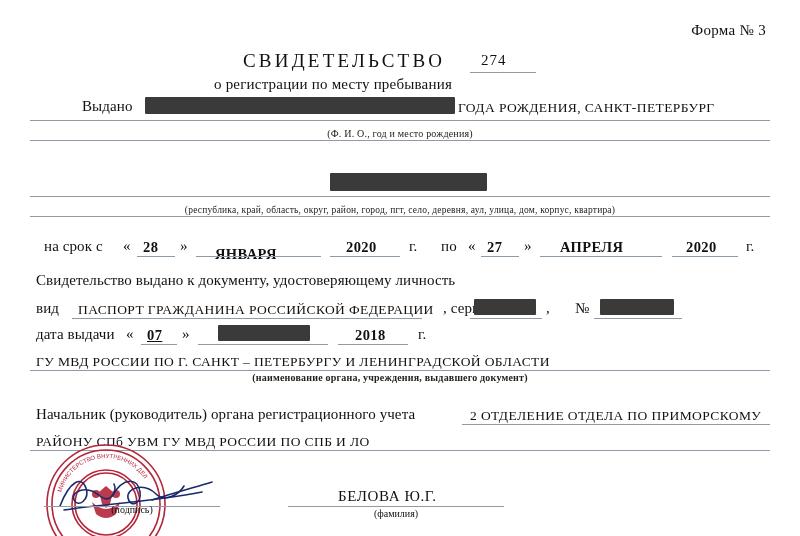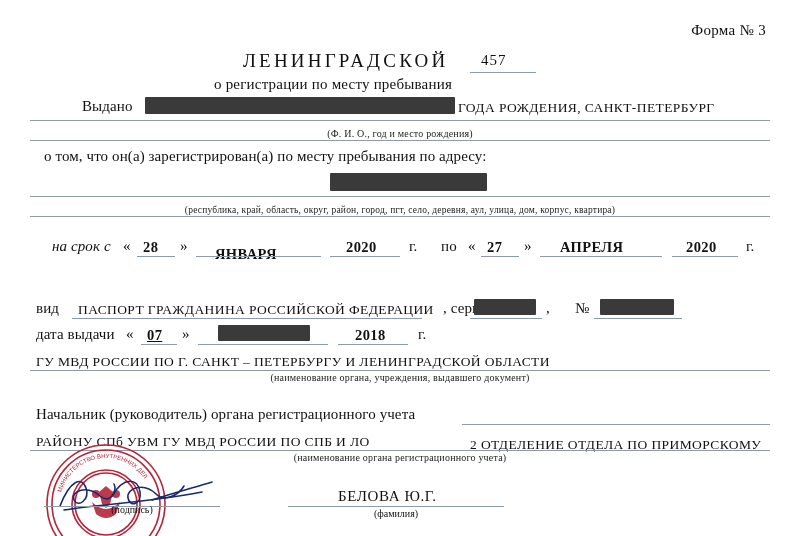--- a/index.html
+++ b/index.html
@@ -89,63 +89,63 @@
     text-align: center;
   }
 </style>
 </head>
 <body>
 
 <div id="page">
 
   <div class="abs form-no" style="right:18px; top:22px;">Форма № 3</div>
 
-  <div class="abs title-main" style="left:243px; top:50px;">ЛЕНИНГРАДСКОЙ</div>
-  <div class="abs hand-num" style="left:481px; top:52px;">457</div>
+  <div class="abs title-main" style="left:243px; top:50px;">СВИДЕТЕЛЬСТВО</div>
+  <div class="abs hand-num" style="left:481px; top:52px;">274</div>
   <div class="abs line" style="left:470px; top:72px; width:66px;"></div>
 
   <div class="abs title-sub" style="left:214px; top:76px;">о регистрации по месту пребывания</div>
 
   <div class="abs body-text" style="left:82px; top:98px;">Выдано</div>
   <div class="abs redact" style="left:145px; top:97px; width:310px; height:17px;"></div>
   <div class="abs caps" style="left:458px; top:100px;">ГОДА РОЖДЕНИЯ, САНКТ-ПЕТЕРБУРГ</div>
   <div class="abs line" style="left:30px; top:120px; width:740px;"></div>
 
   <div class="abs line" style="left:30px; top:140px; width:740px;"></div>
   <div class="abs smallcap" style="left:280px; top:128px; width:240px;">(Ф. И. О., год и место рождения)</div>
 
-  <div class="abs body-text" style="left:44px; top:148px;">о том, что он(а) зарегистрирован(а) по месту пребывания по адресу:</div>
 
   <div class="abs redact" style="left:330px; top:173px; width:157px; height:18px;"></div>
   <div class="abs line" style="left:30px; top:196px; width:740px;"></div>
 
   <div class="abs line" style="left:30px; top:216px; width:740px;"></div>
   <div class="abs smallcap" style="left:150px; top:205px; width:500px; font-size:9.5px;">(республика, край, область, округ, район, город, пгт, село, деревня, аул, улица, дом, корпус, квартира)</div>
 
-  <div class="abs body-text" style="left:52px; top:238px;font-style:italic;">на срок с</div>
+  <div class="abs body-text" style="left:44px; top:238px;">на срок с</div>
   <div class="abs body-text" style="left:123px; top:238px;">«</div>
   <div class="abs bold-val" style="left:143px; top:239px;">28</div>
   <div class="abs line" style="left:137px; top:256px; width:38px;"></div>
   <div class="abs body-text" style="left:180px; top:238px;">»</div>
   <div class="abs bold-val" style="left:215px; top:246px;">ЯНВАРЯ</div>
   <div class="abs line" style="left:196px; top:256px; width:125px;"></div>
   <div class="abs bold-val" style="left:346px; top:239px;">2020</div>
   <div class="abs line" style="left:330px; top:256px; width:70px;"></div>
   <div class="abs body-text" style="left:409px; top:238px;">г.</div>
   <div class="abs body-text" style="left:441px; top:238px;">по</div>
   <div class="abs body-text" style="left:468px; top:238px;">«</div>
   <div class="abs bold-val" style="left:487px; top:239px;">27</div>
   <div class="abs line" style="left:481px; top:256px; width:38px;"></div>
   <div class="abs body-text" style="left:524px; top:238px;">»</div>
   <div class="abs bold-val" style="left:560px; top:239px;">АПРЕЛЯ</div>
   <div class="abs line" style="left:540px; top:256px; width:122px;"></div>
   <div class="abs bold-val" style="left:686px; top:239px;">2020</div>
   <div class="abs line" style="left:672px; top:256px; width:66px;"></div>
   <div class="abs body-text" style="left:746px; top:238px;">г.</div>
 
+  <div class="abs body-text" style="left:36px; top:272px;">Свидетельство выдано к документу, удостоверяющему личность</div>
 
   <div class="abs body-text" style="left:36px; top:300px;">вид</div>
   <div class="abs caps" style="left:78px; top:302px;">ПАСПОРТ ГРАЖДАНИНА РОССИЙСКОЙ ФЕДЕРАЦИИ</div>
   <div class="abs line" style="left:72px; top:318px; width:350px;"></div>
   <div class="abs body-text" style="left:443px; top:300px;">, серия</div>
   <div class="abs redact" style="left:474px; top:299px; width:62px; height:16px;"></div>
   <div class="abs line" style="left:470px; top:318px; width:72px;"></div>
   <div class="abs body-text" style="left:546px; top:300px;">,</div>
   <div class="abs body-text" style="left:575px; top:300px;">№</div>
   <div class="abs redact" style="left:600px; top:299px; width:74px; height:16px;"></div>
@@ -157,28 +157,27 @@
   <div class="abs line" style="left:141px; top:344px; width:36px;"></div>
   <div class="abs body-text" style="left:182px; top:326px;">»</div>
   <div class="abs redact" style="left:218px; top:325px; width:92px; height:16px;"></div>
   <div class="abs line" style="left:198px; top:344px; width:130px;"></div>
   <div class="abs bold-val" style="left:355px; top:327px;">2018</div>
   <div class="abs line" style="left:338px; top:344px; width:70px;"></div>
   <div class="abs body-text" style="left:418px; top:326px;">г.</div>
 
   <div class="abs caps" style="left:36px; top:354px;">ГУ  МВД  РОССИИ  ПО  Г. САНКТ – ПЕТЕРБУРГУ  И  ЛЕНИНГРАДСКОЙ ОБЛАСТИ</div>
   <div class="abs line" style="left:30px; top:370px; width:740px;"></div>
-  <div class="abs smallcap" style="left:250px; top:372px; width:300px;">(наименование органа, учреждения, выдавшего документ)</div>
+  <div class="abs smallcap" style="left:240px; top:372px; width:300px;font-weight:bold;">(наименование органа, учреждения, выдавшего документ)</div>
 
   <div class="abs body-text" style="left:36px; top:406px;">Начальник (руководитель) органа регистрационного учета</div>
-  <div class="abs caps" style="left:470px; top:408px;margin-top:29px;">2 ОТДЕЛЕНИЕ ОТДЕЛА  ПО ПРИМОРСКОМУ</div>
+  <div class="abs caps" style="left:470px; top:408px;">2 ОТДЕЛЕНИЕ ОТДЕЛА  ПО ПРИМОРСКОМУ</div>
   <div class="abs line" style="left:462px; top:424px; width:308px;"></div>
   <div class="abs caps" style="left:36px; top:434px;">РАЙОНУ  СПб УВМ  ГУ  МВД РОССИИ  ПО СПБ  И  ЛО</div>
   <div class="abs line" style="left:30px; top:450px; width:740px;"></div>
-  <div class="abs smallcap" style="left:270px; top:452px; width:260px;">(наименование органа регистрационного учета)</div>
 
   <div class="stamp">
     <svg width="124" height="124" viewBox="0 0 124 124" aria-hidden="true">
       <g fill="none" stroke="#b5253a" stroke-width="1.6">
         <circle cx="62" cy="62" r="59"></circle>
         <circle cx="62" cy="62" r="54"></circle>
         <circle cx="62" cy="62" r="34"></circle>
         <circle cx="62" cy="62" r="31"></circle>
       </g>
       <g fill="#b5253a" font-family="Liberation Sans, sans-serif" font-size="6">

